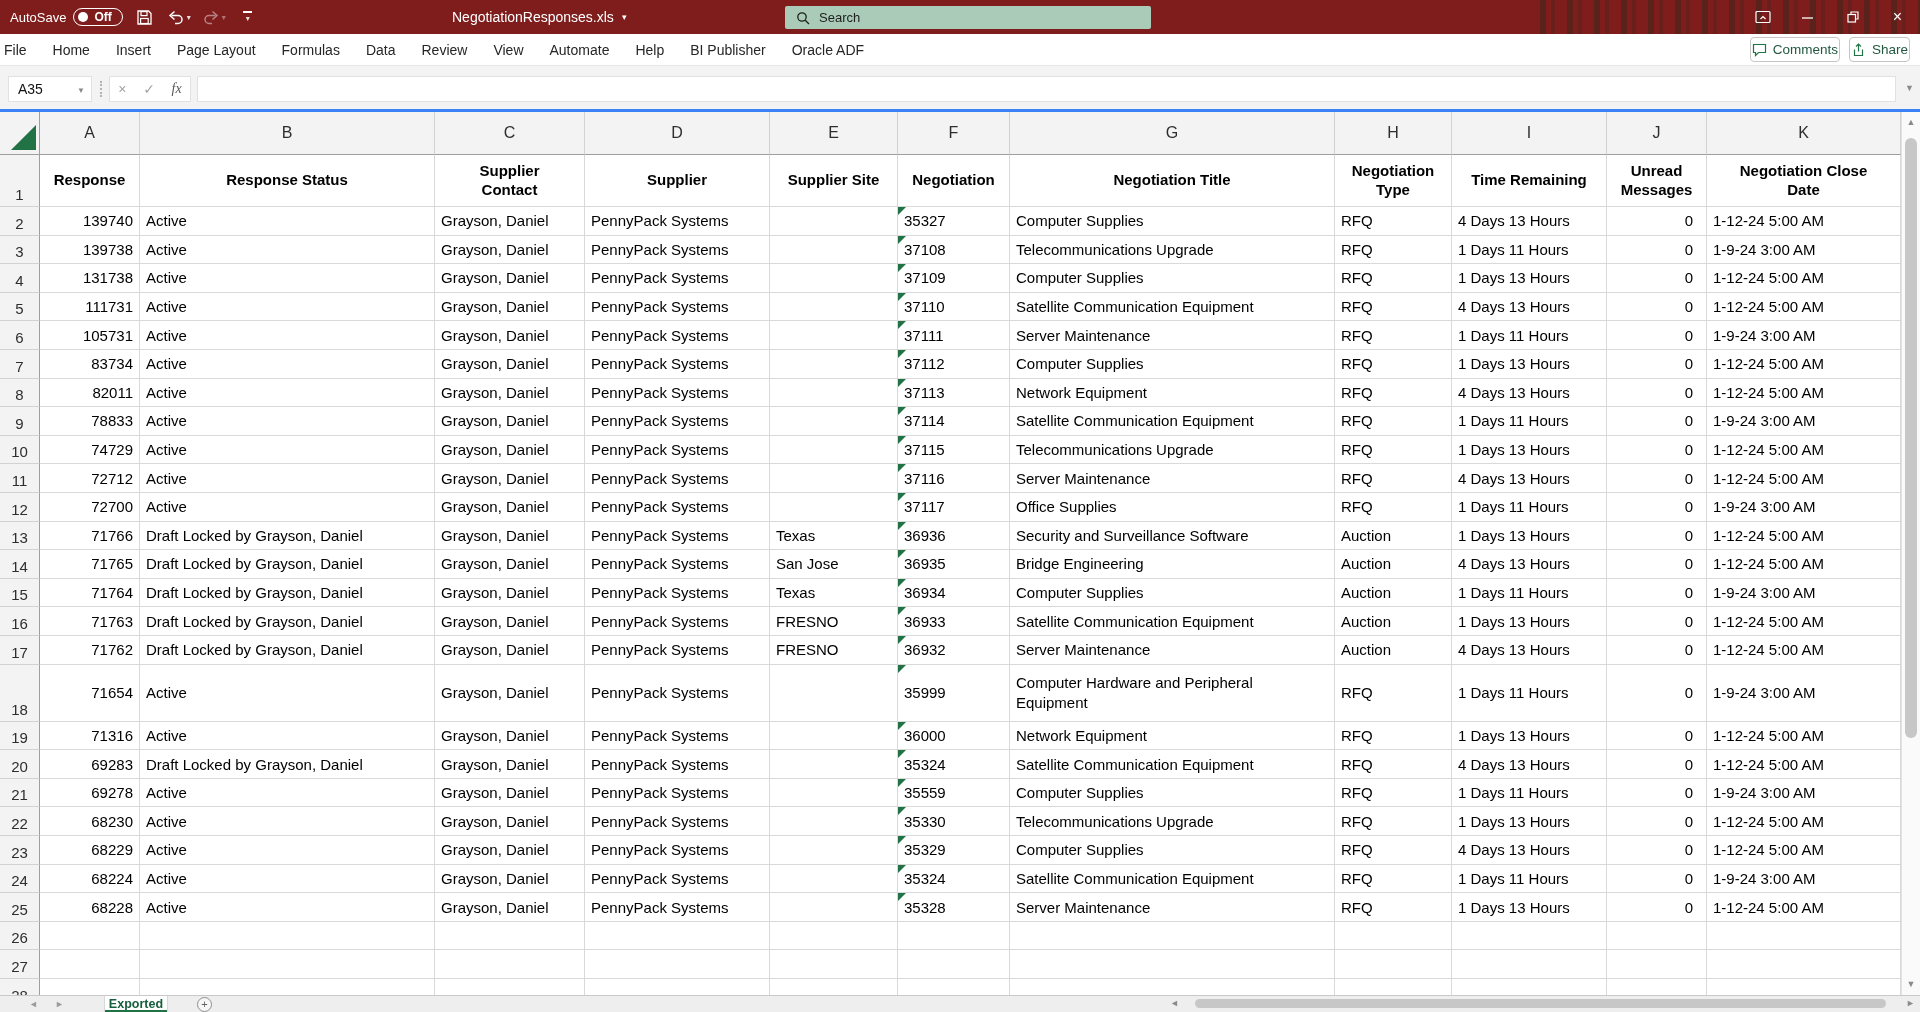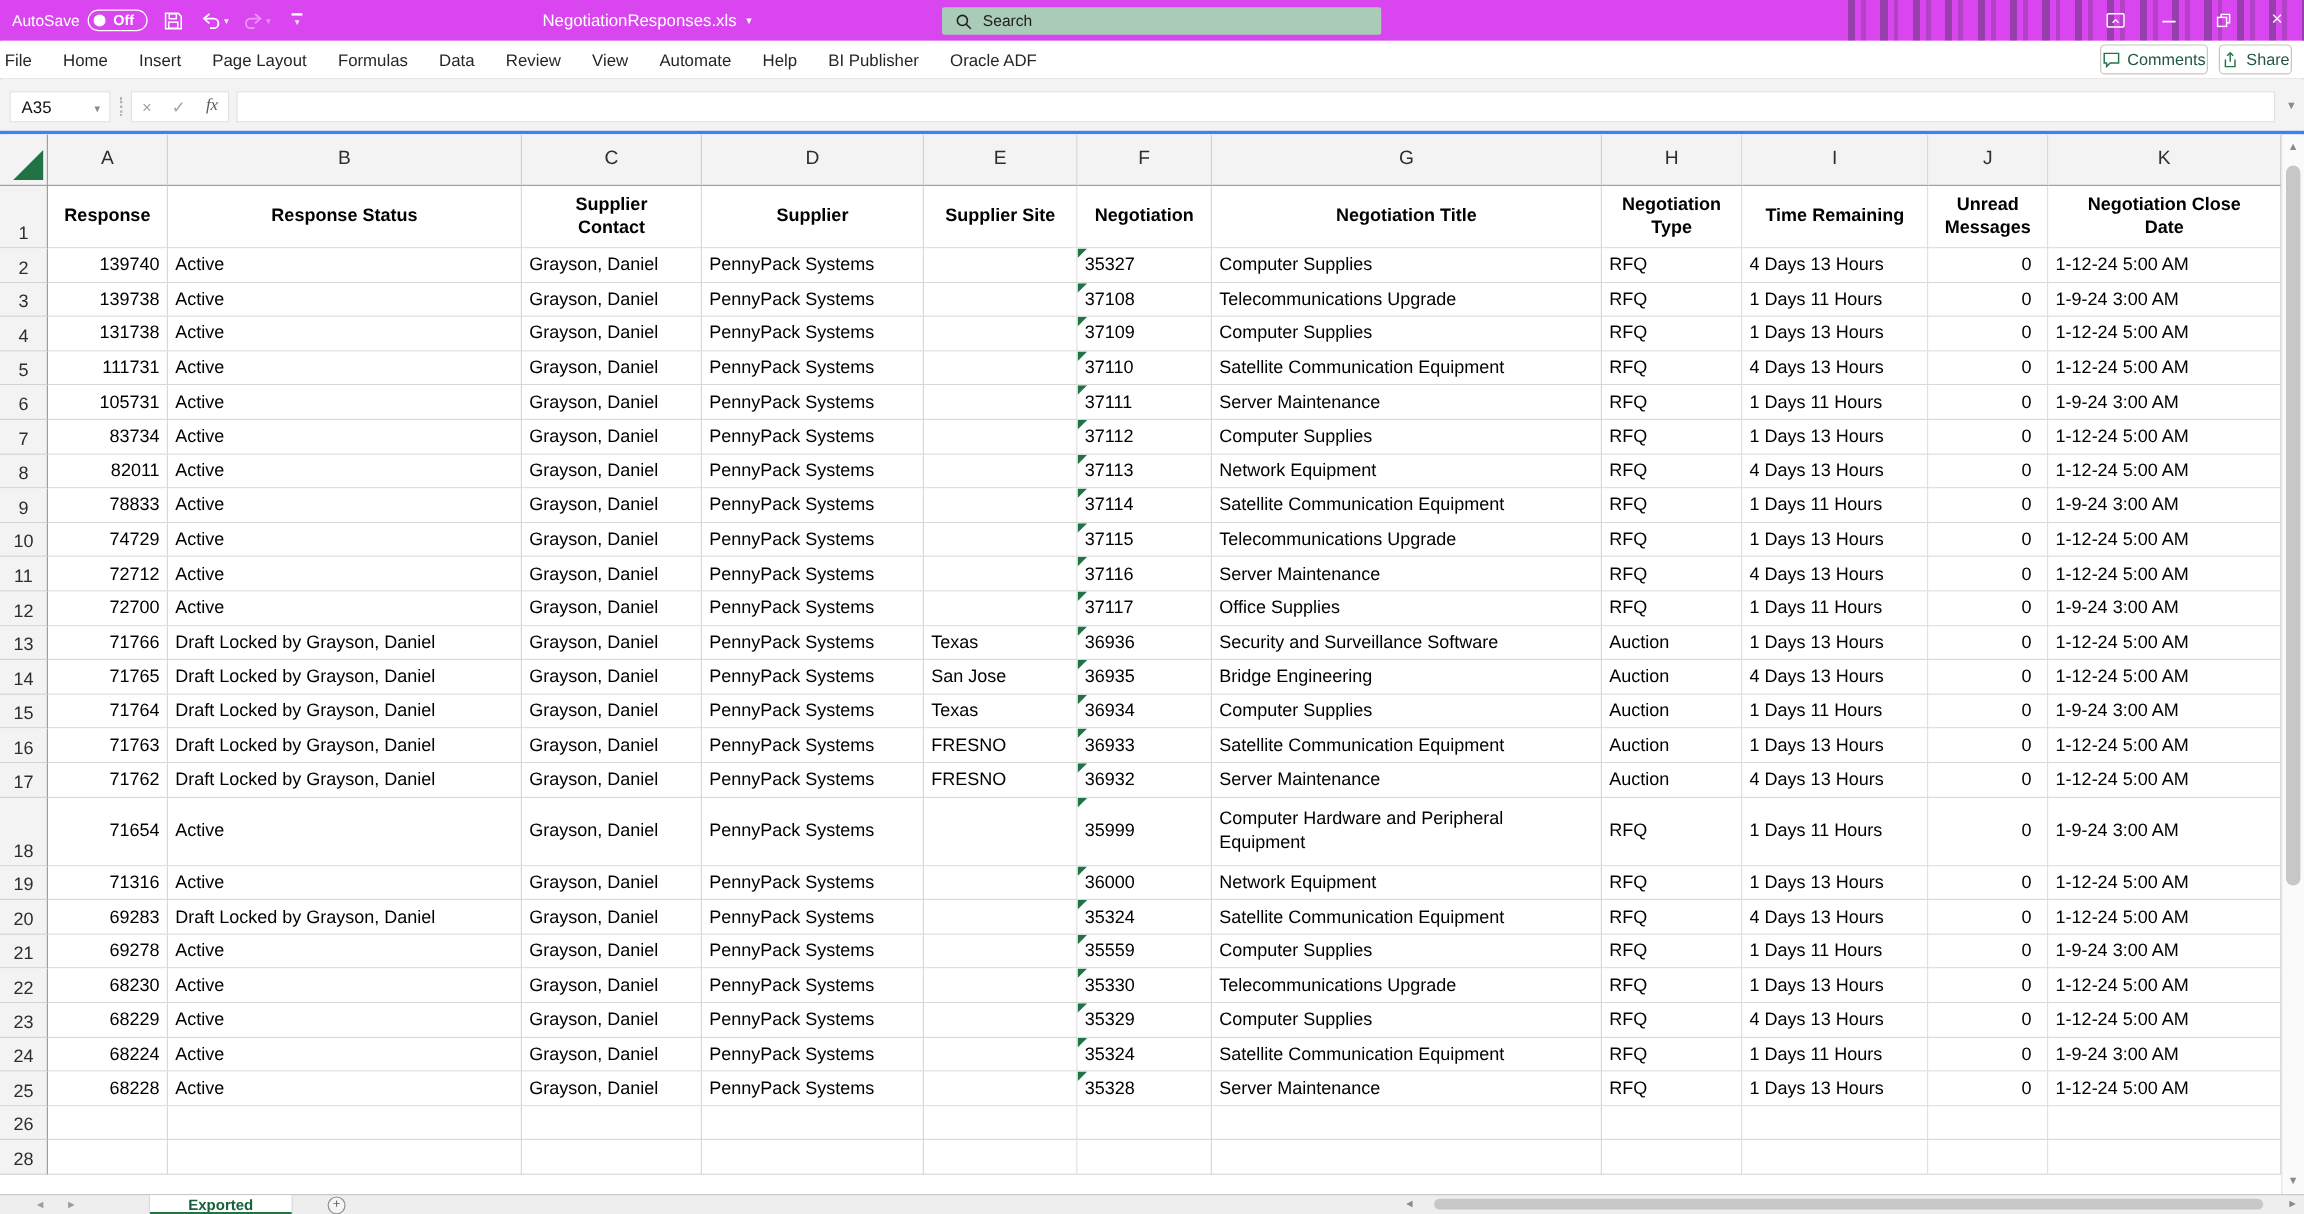--- a/index.html
+++ b/index.html
@@ -1,20 +1,20 @@
 <!DOCTYPE html>
 <html><head>
 <meta charset="utf-8">
 <style>
 *{margin:0;padding:0;box-sizing:border-box}
 html,body{width:1920px;height:1012px;overflow:hidden;background:#fff;font-family:"Liberation Sans",sans-serif}
 #app{position:relative;width:1920px;height:1012px;background:#fff;box-shadow:inset 0 0 0 1px #6f6f6f}
 
 
-#titlebar{position:absolute;top:0;left:0;right:0;height:34px;background:#d946ef;color:#fff;display:flex;}
+#titlebar{position:absolute;top:0;left:0;right:0;height:34px;background:#7f1d1d;color:#fff;display:flex;}
 .stripes{position:absolute;right:0;top:0;height:34px;width:380px;pointer-events:none;
  background:repeating-linear-gradient(90deg,rgba(0,45,22,.30) 0 6px,transparent 6px 11px,rgba(0,45,22,.18) 11px 15px,transparent 15px 27px)}
 .qat{display:flex;align-items:center;gap:11px;padding-left:10px;position:relative}
 .autosave-wrap{display:flex;align-items:center;gap:7px;font-size:13px}
 .as-pill{display:flex;align-items:center;gap:6px;border:1px solid #fff;border-radius:10px;padding:1px 10px 1px 4px;font-size:12px;font-weight:700}
 .as-dot{width:10px;height:10px;border-radius:50%;background:#fff}
 .qicon{width:22px;height:24px;display:flex;align-items:center;justify-content:center}
 .qcombo{display:flex;align-items:flex-end;gap:2px}
 .tiny-chev{font-size:8px;color:rgba(255,255,255,.85);line-height:1;padding-bottom:3px}
 .dim{opacity:.45}
@@ -72,21 +72,21 @@
 #vscroll{position:absolute;top:112px;right:0;width:19px;bottom:17px;background:#fafafa;border-left:1px solid #e3e3e3}
 .vs-up{position:absolute;top:6px;left:0;right:0;text-align:center;color:#8a8a8a;font-size:9px;line-height:1}
 .vs-thumb{position:absolute;left:3px;right:3px;top:26px;height:600px;background:#c7c7c7;border-radius:7px}
 .vs-down{position:absolute;bottom:6px;left:0;right:0;text-align:center;color:#8a8a8a;font-size:9px;line-height:1}
 
 
 #sheetbar{position:absolute;left:0;right:0;bottom:0;height:17px;background:#eeeeee;border-top:1px solid #c9c9c9;display:flex;align-items:center}
 .snav{color:#9b9b9b;font-size:9px;line-height:1}
 .snav.first{margin-left:29px}
 .snav.second{margin-left:17px}
-.sheet-tab{margin-left:60px;height:100%;background:#fff;display:flex;align-items:center;padding:0 32px;border-left:1px solid #d8d8d8;border-right:1px solid #d8d8d8;position:relative}
+.sheet-tab{margin-left:40px;height:100%;background:#fff;display:flex;align-items:center;padding:0 4px;border-left:1px solid #d8d8d8;border-right:1px solid #d8d8d8;position:relative}
 .sheet-tab .lbl{color:#17603b;font-weight:700;font-size:12.5px;line-height:1}
 .sheet-tab::after{content:"";position:absolute;left:0;right:0;bottom:0;height:2px;background:#217346}
 .add-sheet{margin-left:29px;width:15px;height:15px;border:1px solid #8f8f8f;border-radius:50%;color:#5f5f5f;font-size:11px;display:flex;align-items:center;justify-content:center;line-height:1;background:#f6f6f6}
 #hscroll{position:absolute;right:5px;bottom:2px;width:745px;height:13px;display:flex;align-items:center}
 .hs-arrow{color:#8a8a8a;font-size:9px;line-height:1}
 .hs-track{flex:1;height:11px;position:relative;margin:0 6px}
 .hs-thumb{position:absolute;left:10px;right:14px;top:1px;height:9px;background:#c7c7c7;border-radius:5px}
 svg{display:block}
 </style>
 </head>
@@ -1139,20 +1139,34 @@
           <div class="dc"></div>
           <div class="dc"></div>
           <div class="dc"></div>
           <div class="dc"></div>
           <div class="dc"></div>
           <div class="dc"></div>
           <div class="dc"></div>
           <div class="dc"></div>
         </div>
         <div class="grow dr">
+          <div class="gut">27</div>
+          <div class="dc"></div>
+          <div class="dc"></div>
+          <div class="dc"></div>
+          <div class="dc"></div>
+          <div class="dc"></div>
+          <div class="dc"></div>
+          <div class="dc"></div>
+          <div class="dc"></div>
+          <div class="dc"></div>
+          <div class="dc"></div>
+          <div class="dc"></div>
+        </div>
+        <div class="grow dr">
           <div class="gut">28</div>
           <div class="dc"></div>
           <div class="dc"></div>
           <div class="dc"></div>
           <div class="dc"></div>
           <div class="dc"></div>
           <div class="dc"></div>
           <div class="dc"></div>
           <div class="dc"></div>
           <div class="dc"></div>

